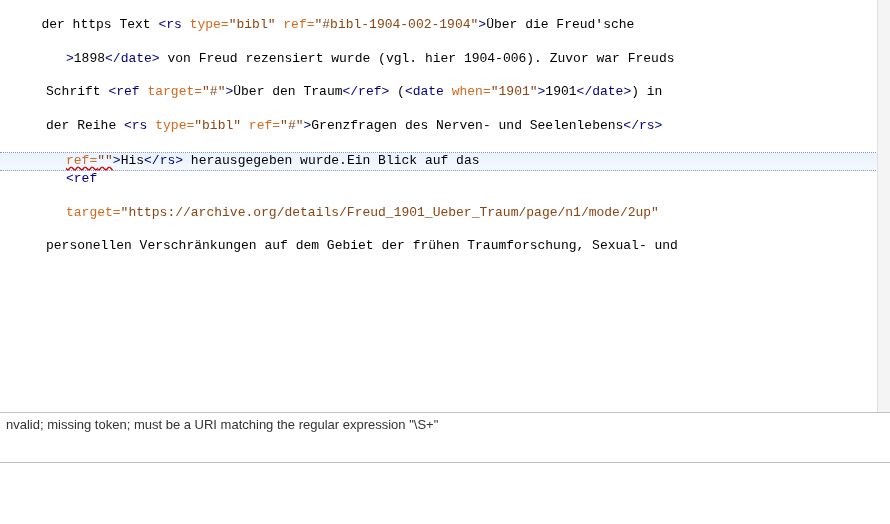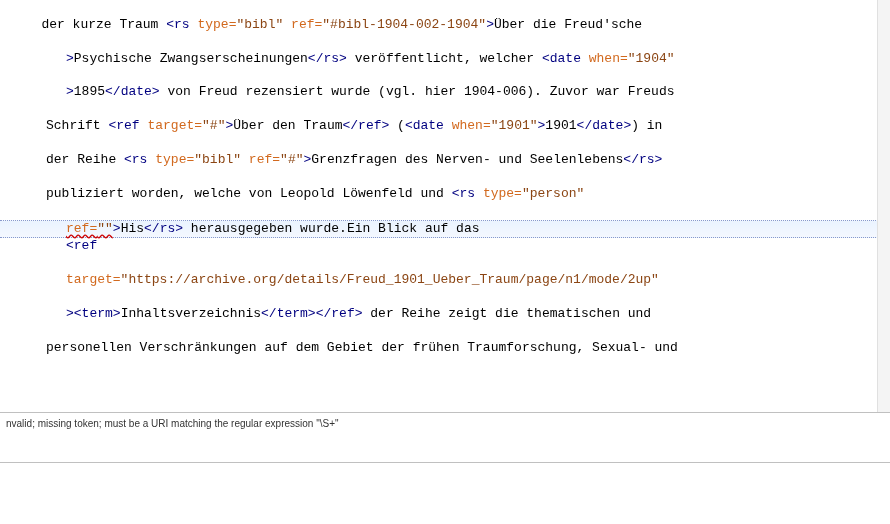--- a/index.html
+++ b/index.html
@@ -43,21 +43,21 @@
     margin-left: -18px;
     padding-left: 18px;
     border-top: 1px dotted #8899cc;
     border-bottom: 1px dotted #8899cc;
     box-sizing: border-box;
   }
   .error-panel {
     border-top: 1px solid #c0c0c0;
     background: #ffffff;
     font-family: Tahoma, Arial, sans-serif;
-    font-size: 10px;
+    font-size: 13px;
     color: #333;
     padding: 4px 6px;
     height: 32px;
     box-sizing: border-box;
   }
   .bottom-sep {
     height: 1px;
     background: #c0c0c0;
     margin-top: 18px;
   }
@@ -68,30 +68,27 @@
     height: 412px;
     width: 12px;
     background: #f4f4f4;
     border-left: 1px solid #e0e0e0;
   }
 </style>
 </head>
 <body>
 
 <div class="editor">
-<span class="line"><span>   der kurze Traum </span><span class="tag">&lt;rs </span><span class="attr">type=</span><span class="val">"bibl" </span><span class="attr">ref=</span><span class="val">"#bibl-1904-002-1904"</span><span class="tag">&gt;</span><span>Über die Freud'sche</span></span>
-<span class="line indent2"><span class="tag">&gt;</span><span>Psychische Zwangserscheinungen</span><span class="tag">&lt;/rs&gt;</span><span> veröffentlicht, welcher </span><span class="tag">&lt;date </span><span class="attr">when=</span><span class="val">"1904"</span></span>
-<span class="line indent2"><span class="tag">&gt;</span><span>1895</span><span class="tag">&lt;/date&gt;</span><span> von Freud rezensiert wurde (vgl. hier 1904-006). Zuvor war Freuds</span></span>
+<span class="line"><span>   der https Text </span><span class="tag">&lt;rs </span><span class="attr">type=</span><span class="val">"bibl" </span><span class="attr">ref=</span><span class="val">"#bibl-1904-002-1904"</span><span class="tag">&gt;</span><span>Über die Freud'sche</span></span>
+<span class="line indent2"><span class="tag">&gt;</span><span>1898</span><span class="tag">&lt;/date&gt;</span><span> von Freud rezensiert wurde (vgl. hier 1904-006). Zuvor war Freuds</span></span>
 <span class="line indent1"><span>Schrift </span><span class="tag">&lt;ref </span><span class="attr">target=</span><span class="val">"#"</span><span class="tag">&gt;</span><span>Über den Traum</span><span class="tag">&lt;/ref&gt;</span><span> (</span><span class="tag">&lt;date </span><span class="attr">when=</span><span class="val">"1901"</span><span class="tag">&gt;</span><span>1901</span><span class="tag">&lt;/date&gt;</span><span>) in</span></span>
 <span class="line indent1"><span>der Reihe </span><span class="tag">&lt;rs </span><span class="attr">type=</span><span class="val">"bibl" </span><span class="attr">ref=</span><span class="val">"#"</span><span class="tag">&gt;</span><span>Grenzfragen des Nerven- und Seelenlebens</span><span class="tag">&lt;/rs&gt;</span></span>
-<span class="line indent1"><span>publiziert worden, welche von Leopold Löwenfeld und </span><span class="tag">&lt;rs </span><span class="attr">type=</span><span class="val">"person"</span></span>
 <span class="current-line"><span style="padding-left:48px"></span><span class="attr sq-err">ref=</span><span class="val sq-err">""</span><span class="tag">&gt;</span><span>His</span><span class="tag">&lt;/rs&gt;</span><span> herausgegeben wurde.Ein Blick auf das</span></span>
 <span class="line indent2"><span class="tag">&lt;ref</span></span>
 <span class="line indent2"><span class="attr">target=</span><span class="val">"https://archive.org/details/Freud_1901_Ueber_Traum/page/n1/mode/2up"</span></span>
-<span class="line indent2"><span class="tag">&gt;</span><span class="tag">&lt;term&gt;</span><span>Inhaltsverzeichnis</span><span class="tag">&lt;/term&gt;</span><span class="tag">&lt;/ref&gt;</span><span> der Reihe zeigt die thematischen und</span></span>
 <span class="line indent1"><span>personellen Verschränkungen auf dem Gebiet der frühen Traumforschung, Sexual- und</span></span>
 
 
 
 
 
 
 
 
 

